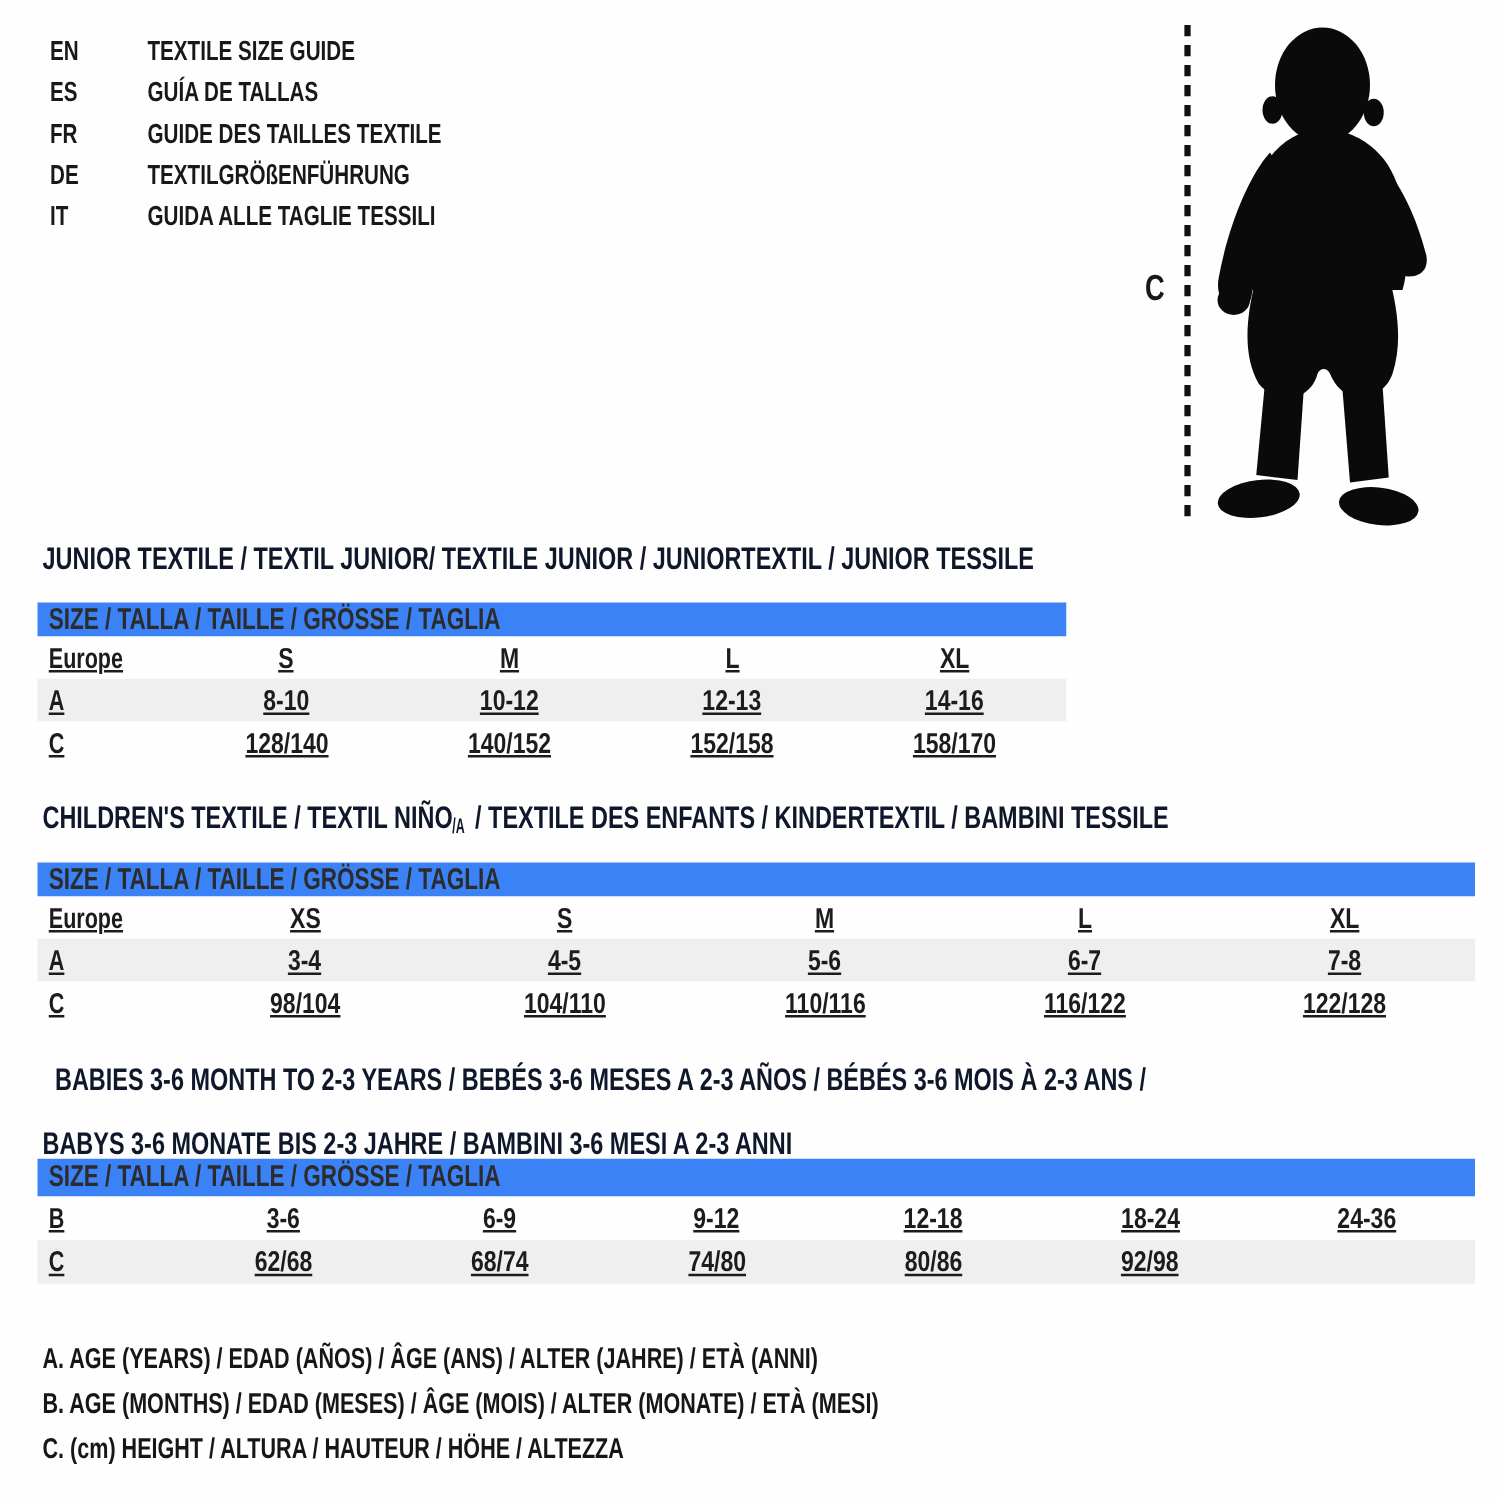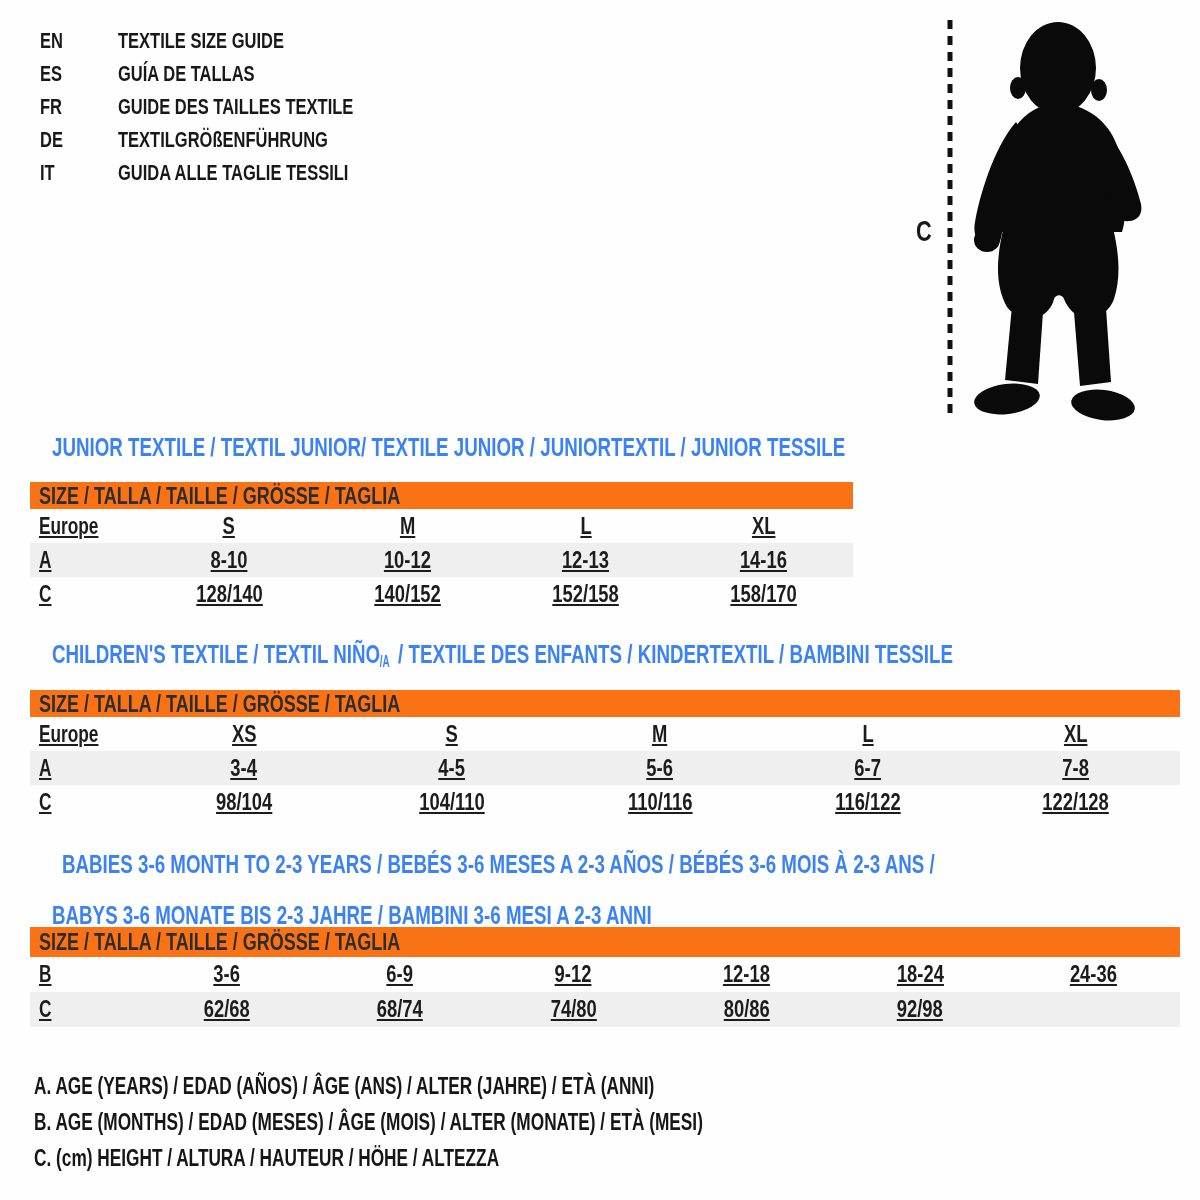--- a/index.html
+++ b/index.html
@@ -20,34 +20,34 @@
   .lang-block { position:absolute; left:40px; top:24px; font-size:22px; color:#181818; }
   .lang-row   { display:flex; height:33px; align-items:center; }
   .lang-code  { width:78px; }
 
   
   .measure-line { position:absolute; left:946px; top:20px; }
   .c-label { position:absolute; left:916px; top:215px; font-size:29px; color:#181818; }
   .baby-svg { position:absolute; left:962px; top:16px; }
 
   
-  .section-title { position:absolute; font-size:25px; color:#3b82f6; white-space:nowrap;margin-left:18px; }
+  .section-title { position:absolute; font-size:25px; color:#0f172a; white-space:nowrap; }
   .jr-title { left:34px; top:433px; }
   .ch-title { left:34px; top:640px; }
   .bb-title1 { left:44px; top:850px;text-decoration:underline; }
   .bb-title2 { left:34px; top:901px; }
   .sub-a { display:inline-block; transform:scaleX(0.78) translateY(4px); transform-origin:0 50%; font-size:17px; }
 
   
   .size-table { position:absolute; }
   .jr-table { left:30px; top:482px; width:823px; }
   .ch-table { left:30px; top:690px; width:1150px; }
   .bb-table { left:30px; top:927px; width:1150px; }
 
-  .t-header { height:27px; background:#f97316; display:flex; align-items:center;
+  .t-header { height:27px; background:#3b82f6; display:flex; align-items:center;
               padding-left:9px; font-size:24px; color:#2c2c2c; }
   .bb-table .t-header { height:30px; }
 
   .t-row { height:34px; font-size:23px; color:#1c1c1c;text-decoration:underline; }
   .bb-table .t-row { height:35px; }
   .cols4 { display:grid; grid-template-columns:110px repeat(4,1fr); }
   .cols5 { display:grid; grid-template-columns:110px repeat(5,1fr); }
   .cols6 { display:grid; grid-template-columns:110px repeat(6,1fr); }
   .zebra { background:#efefef; }
   .t-label { display:flex; align-items:center; padding-left:9px; }

